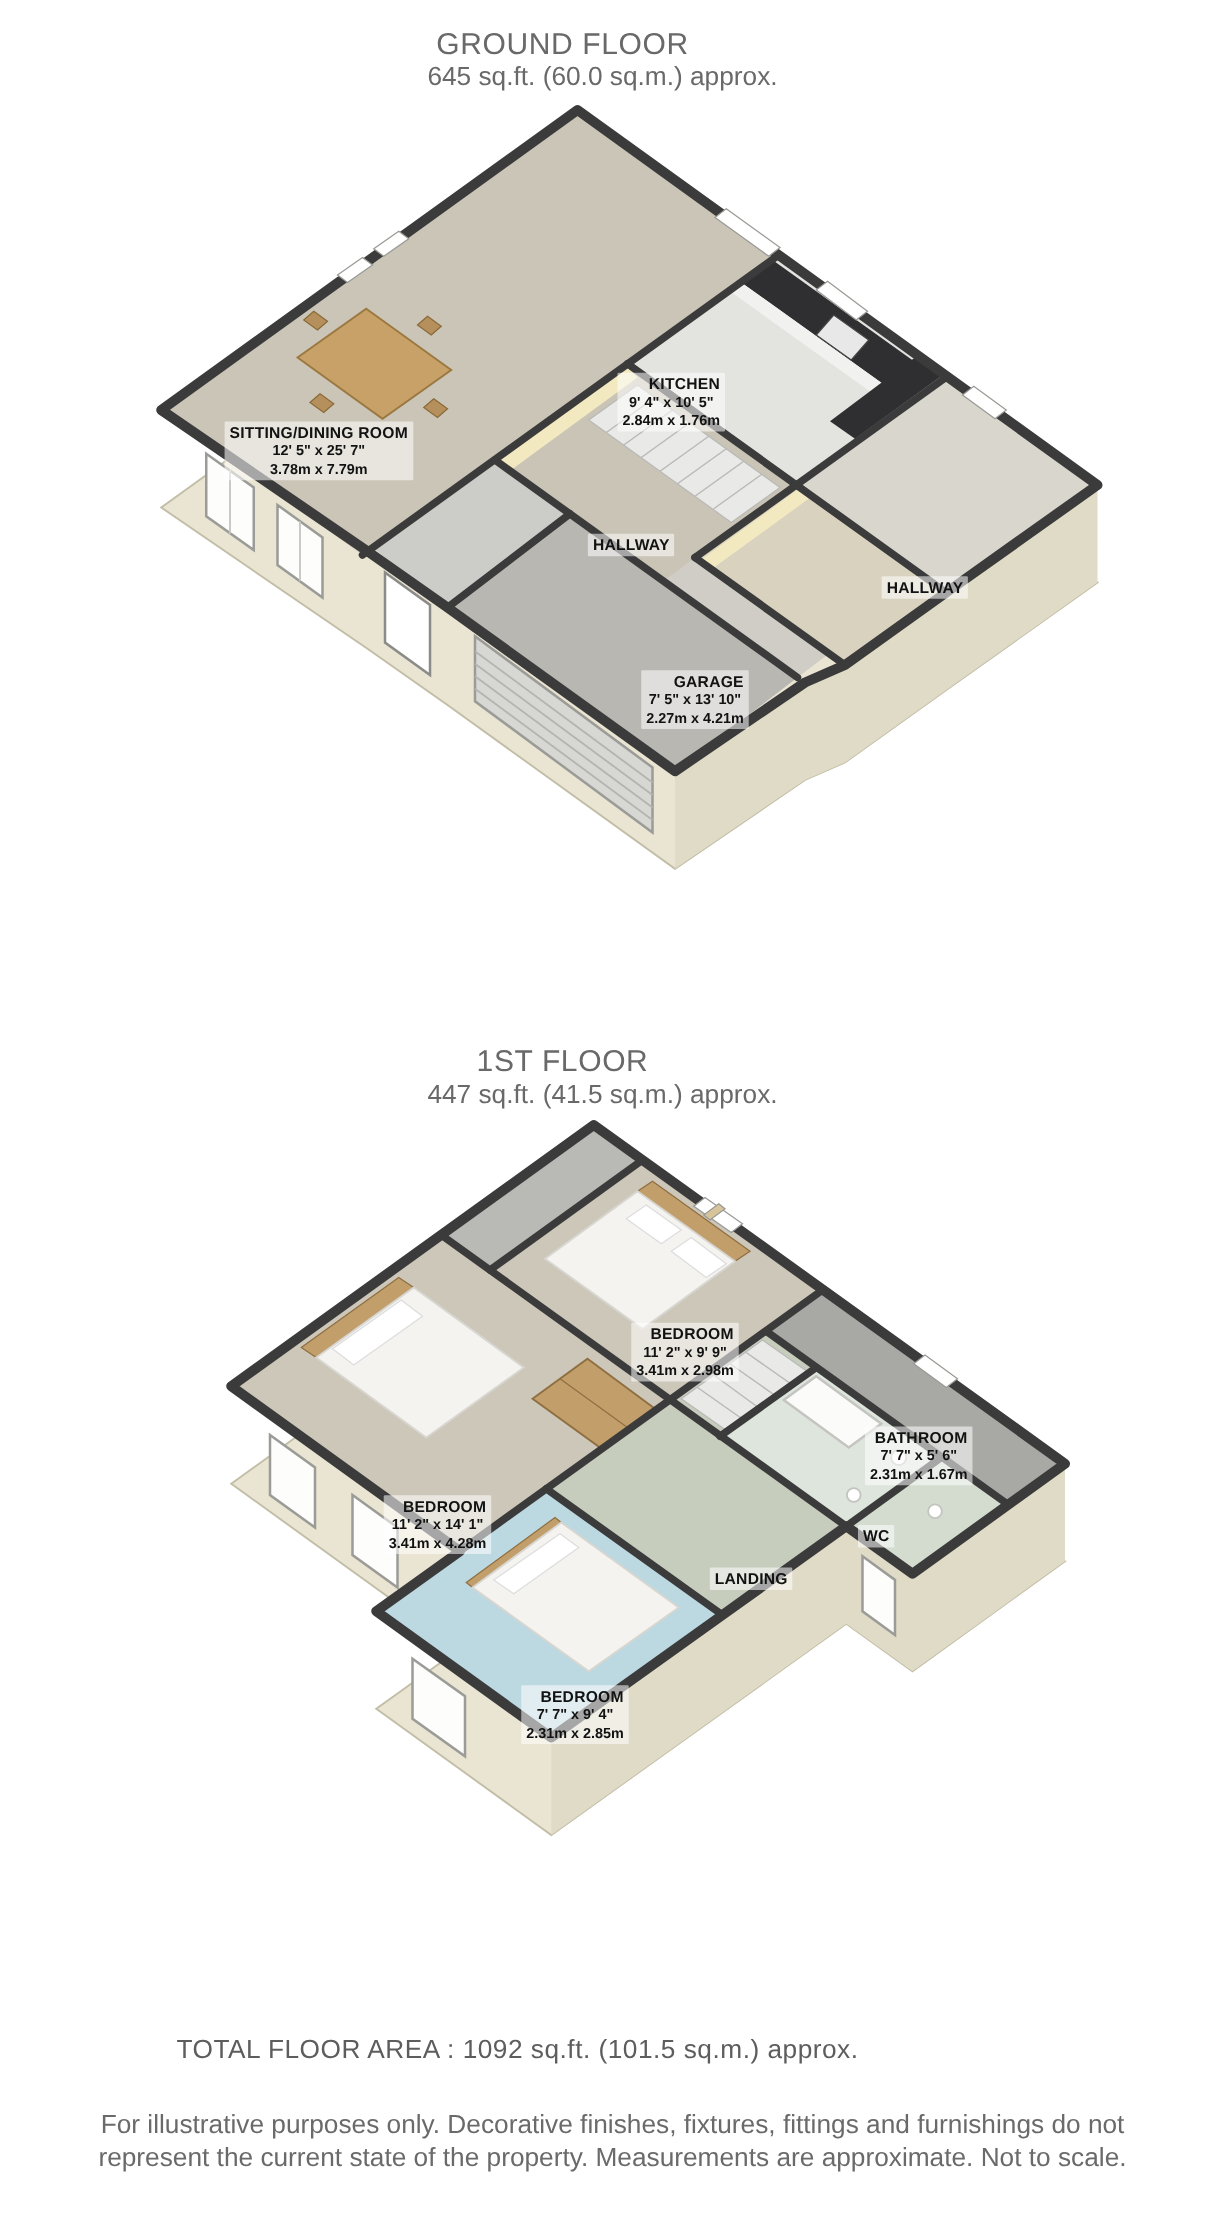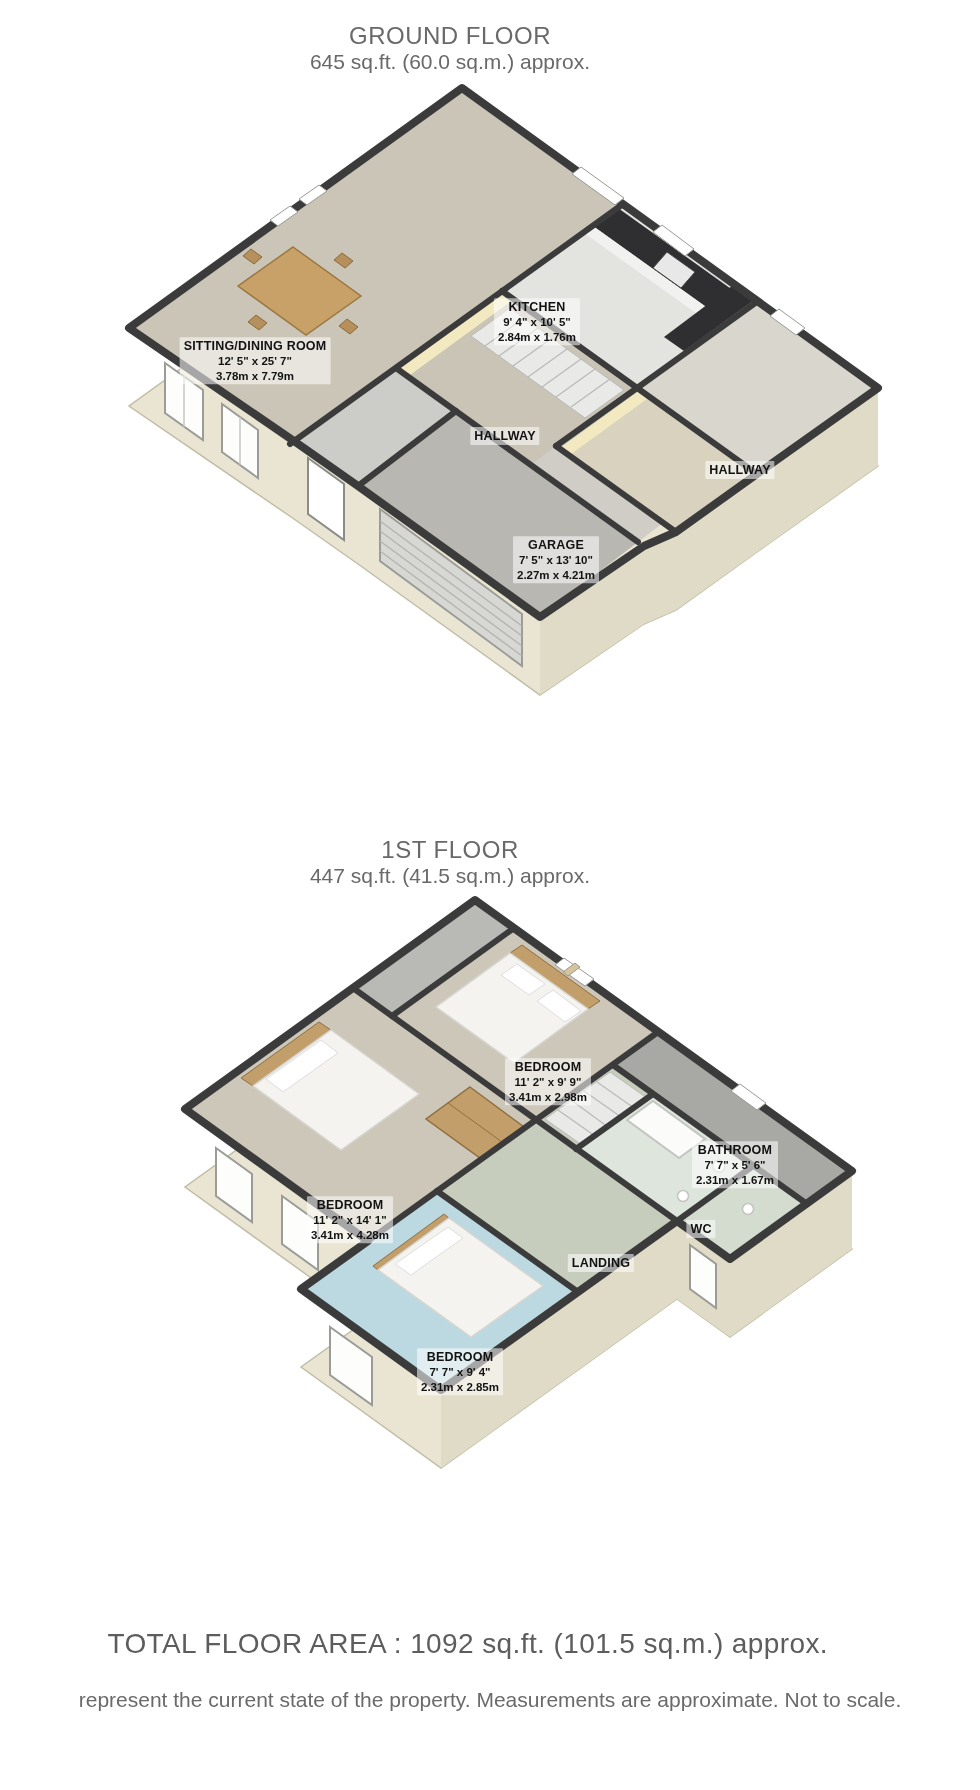--- a/index.html
+++ b/index.html
@@ -2,30 +2,30 @@
 <html><head>
 <meta charset="utf-8">
 <style>
   html,body{margin:0;padding:0;}
   body{
     width:980px;height:1790px;position:relative;background:#ffffff;
     font-family:"Liberation Sans", sans-serif;overflow:hidden;
   }
   .titleblock{position:absolute;left:0;width:900px;text-align:center;color:#696969;}
   .t-main{font-size:24px;letter-spacing:.5px;}
-  .t-sub{font-size:21px;}
+  .t-sub{font-size:21px;padding-left:32px;}
   .room-label{
     position:absolute;transform:translate(-50%,-50%);text-align:center;
     background:rgba(255,255,255,.55);padding:1px 4px;color:#121212;
     font-weight:bold;line-height:1.28;white-space:nowrap;border-radius:1px;
   }
-  .rname{font-size:12.5px;letter-spacing:.2px;}
+  .rname{font-size:12.5px;letter-spacing:.2px;text-align:right;}
   .rdim{font-size:11.5px;}
-  .footer-total{position:absolute;left:0;width:828px;top:1628px;text-align:right;
-    font-size:28px;color:#5d5d5d;letter-spacing:.4px;}
+  .footer-total{position:absolute;left:0;width:828px;top:1628px;text-align:center;
+    font-size:21px;color:#5d5d5d;letter-spacing:.4px;}
   .footer-disclaimer{position:absolute;left:0;width:980px;top:1686px;text-align:center;
     font-size:21px;color:#6a6a6a;line-height:27px;}
   svg{position:absolute;left:0;top:0;}
 </style>
 </head>
 <body>
 
 <div class="titleblock t-main" style="top:22px">GROUND FLOOR</div>
 <div class="titleblock t-sub" style="top:50px">645 sq.ft. (60.0 sq.m.) approx.</div>
 <div class="titleblock t-main" style="top:836px">1ST FLOOR</div>
@@ -253,14 +253,15 @@
 </div>
 
 <div class="room-label" style="left:460px;top:1372px">
   <div class="rname">BEDROOM</div>
   <div class="rdim">7' 7" x 9' 4"</div>
   <div class="rdim">2.31m x 2.85m</div>
 </div>
 
 <div class="footer-total">TOTAL FLOOR AREA : 1092 sq.ft. (101.5 sq.m.) approx.</div>
 <div class="footer-disclaimer">
+  <div>For illustrative purposes only. Decorative finishes, fixtures, fittings and furnishings do not</div>
   <div>represent the current state of the property. Measurements are approximate. Not to scale.</div>
 </div>
 
 </body></html>

